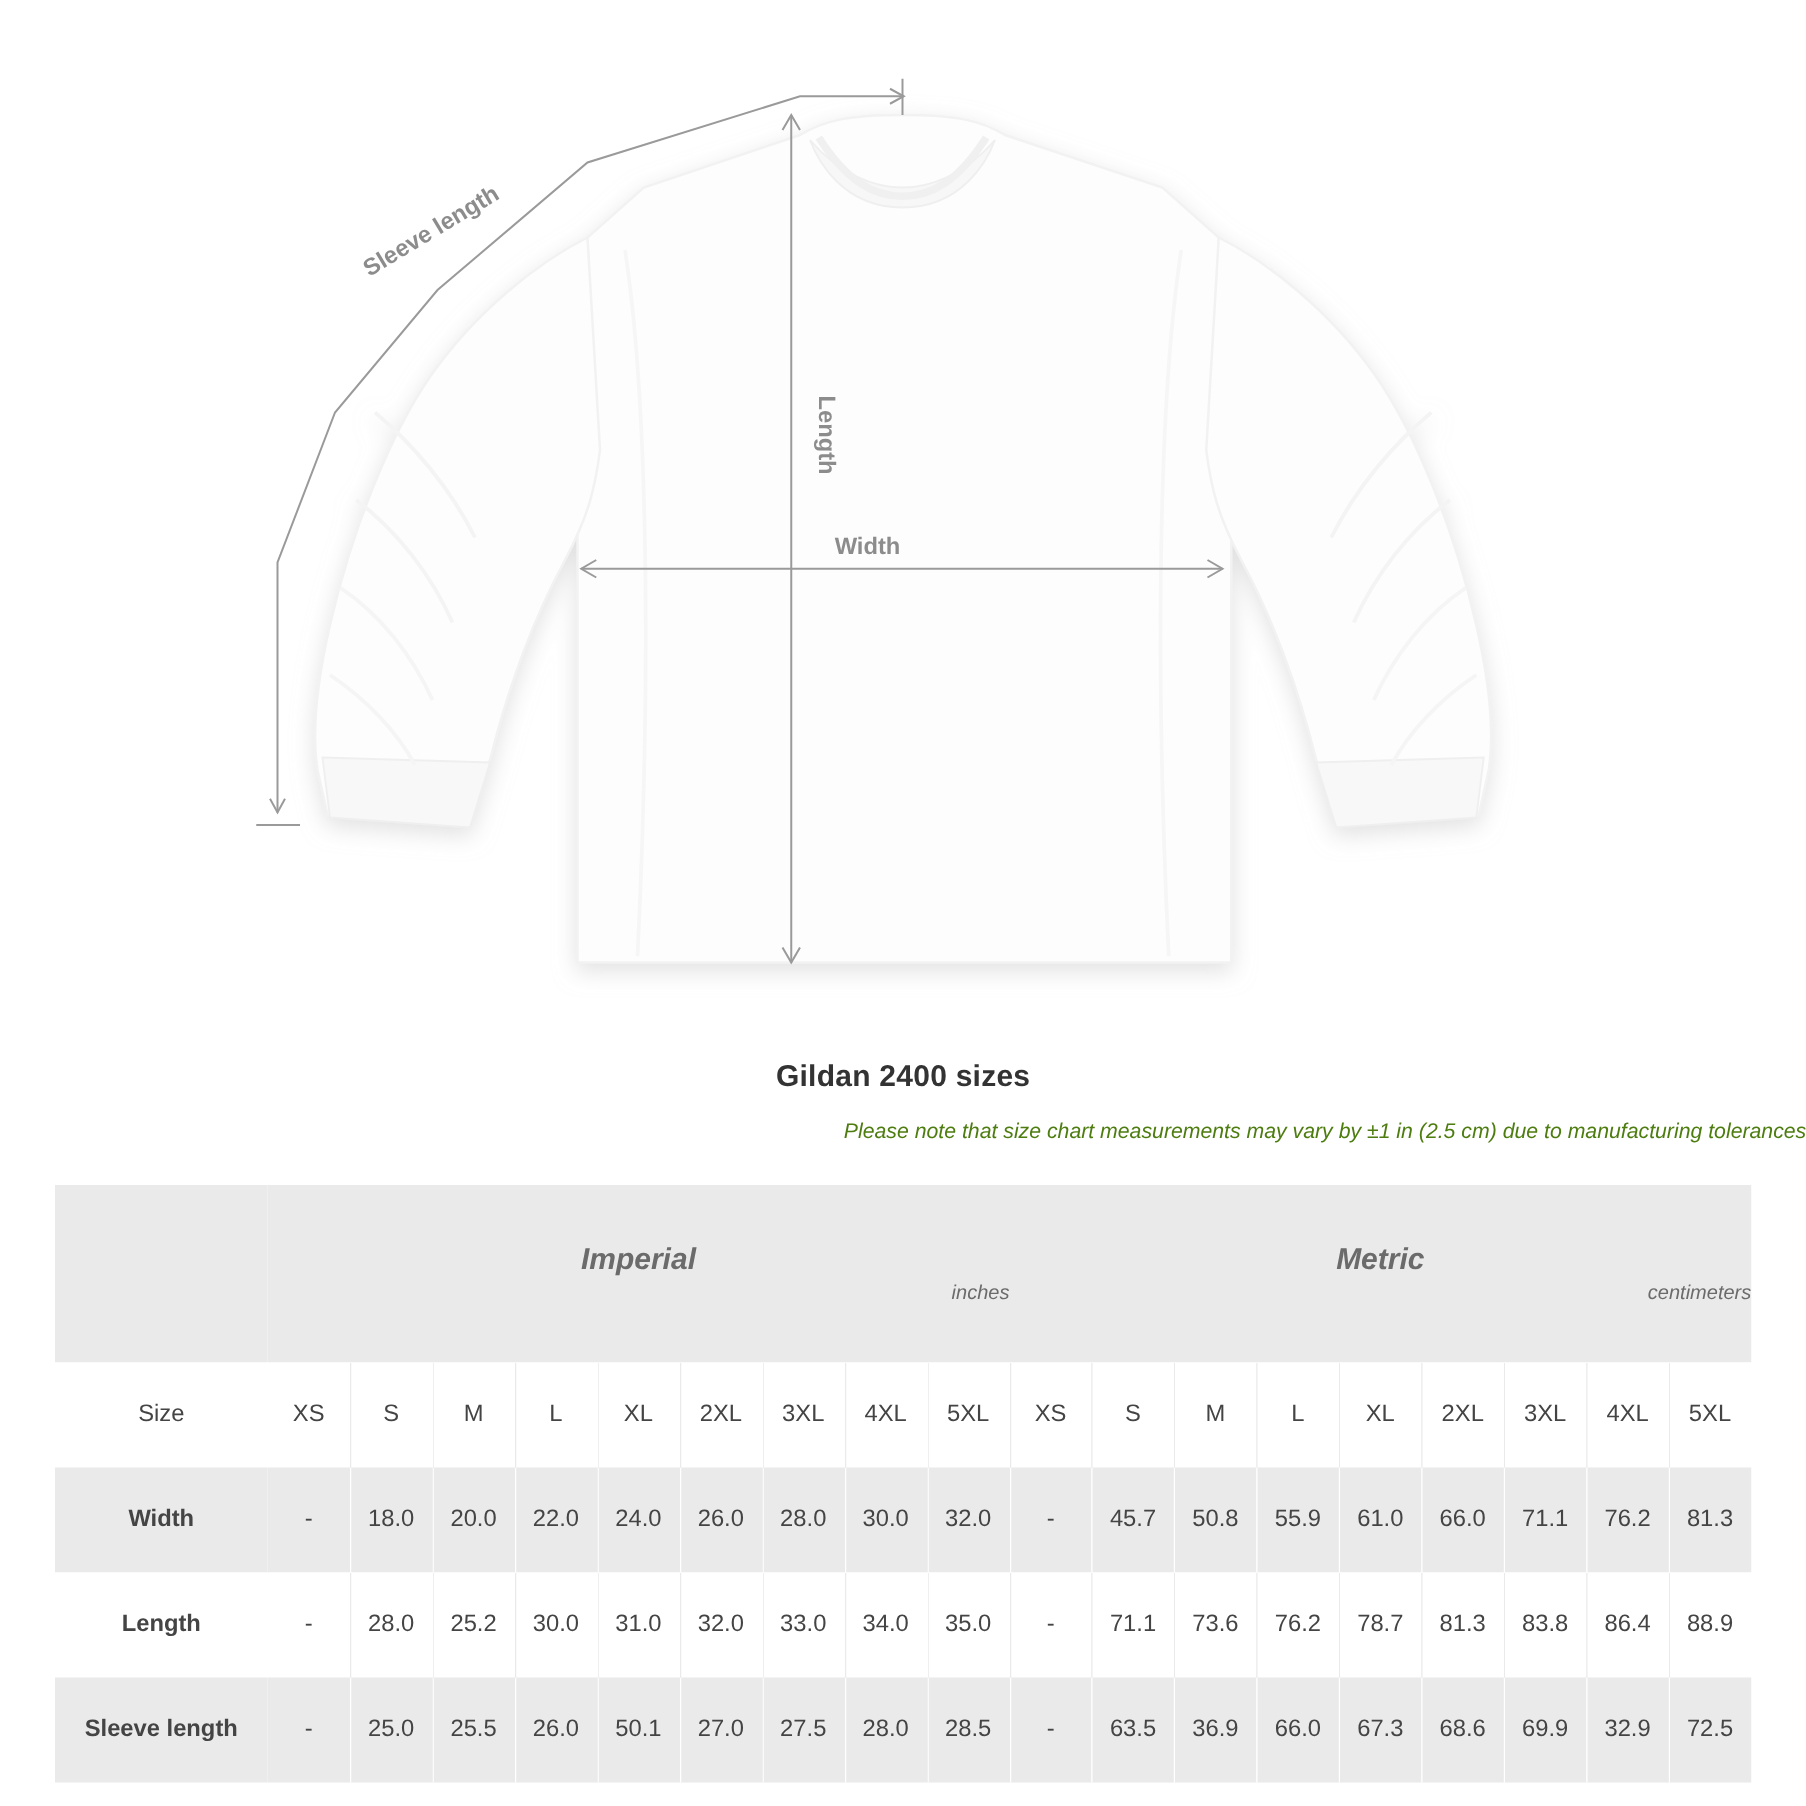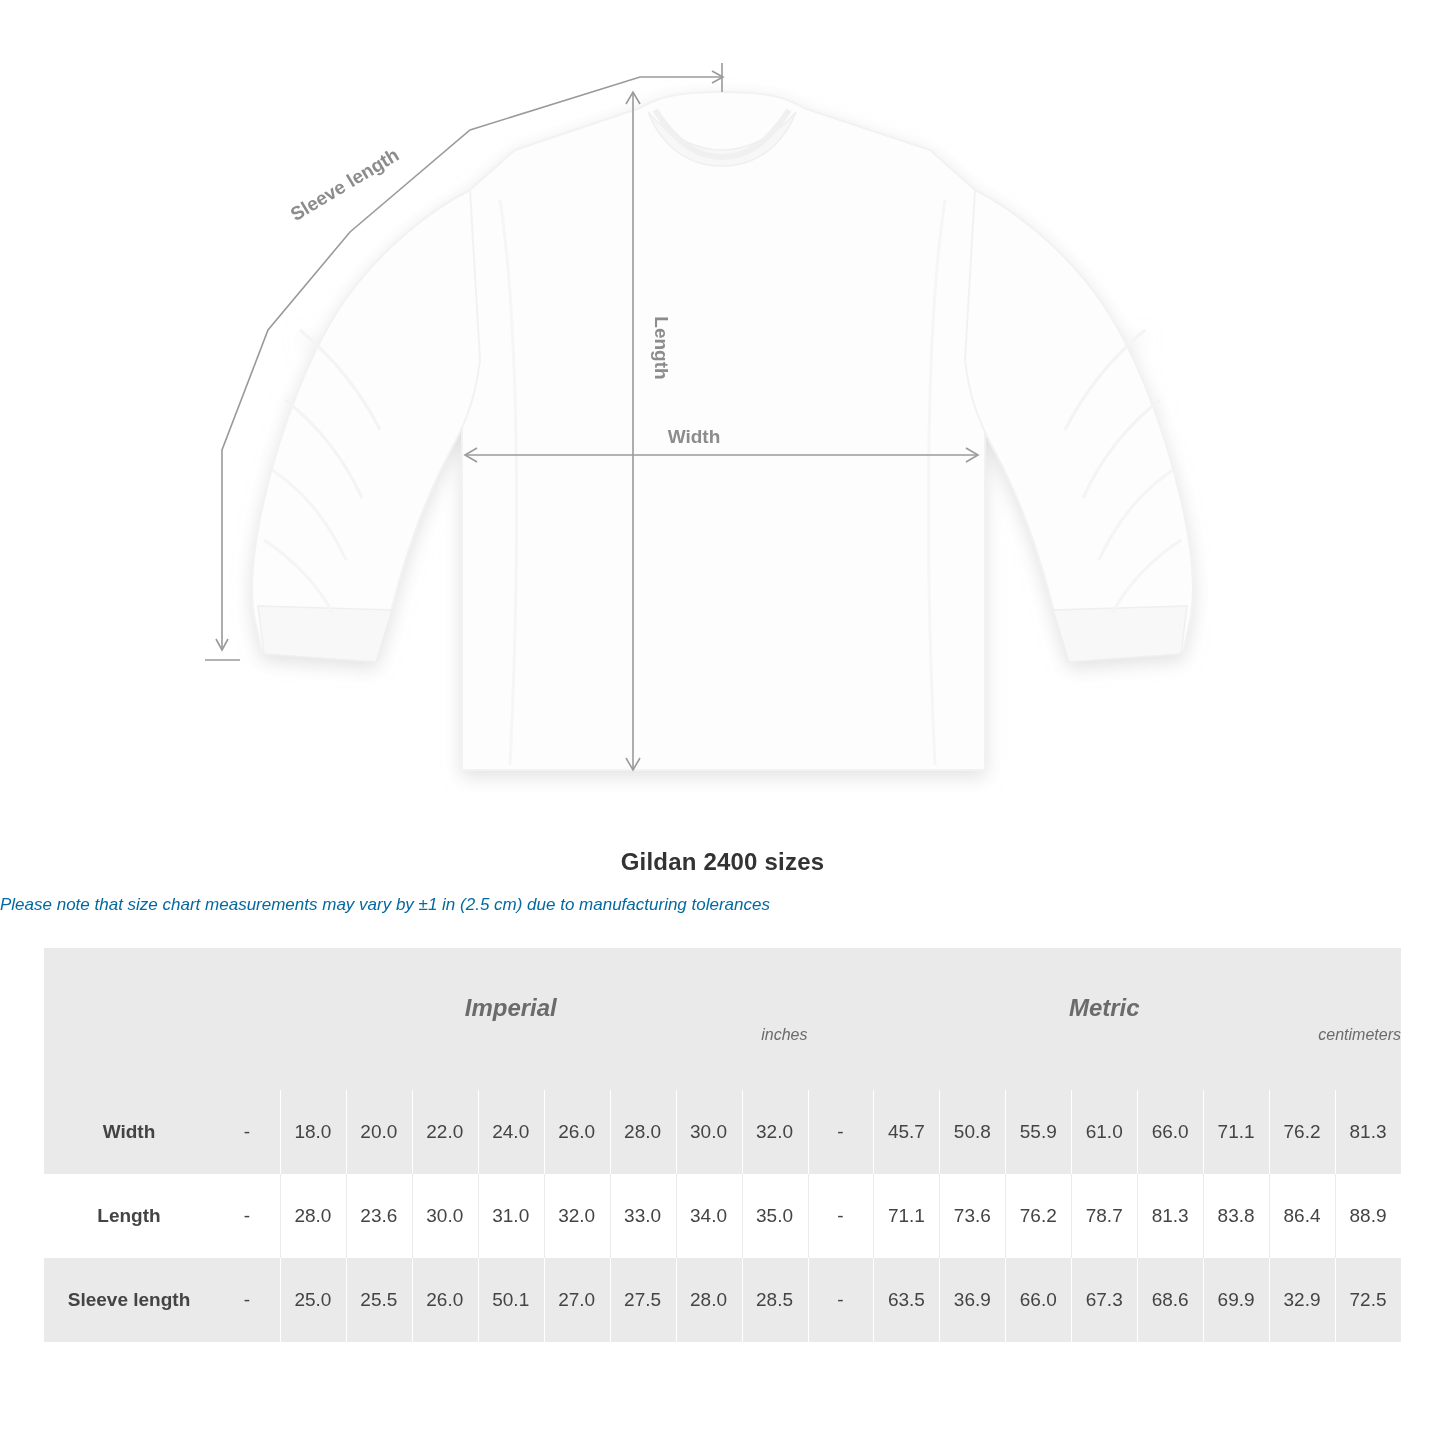--- a/index.html
+++ b/index.html
@@ -38,24 +38,24 @@
     font-size: 24px;
     font-weight: bold;
     color: #333333;
     letter-spacing: 0.2px;
   }
   #chart-note {
     position: absolute;
     top: 895px;
     left: 0;
     width: 1445px;
-    text-align: left;
+    text-align: right;
     font-size: 17px;
     font-style: italic;
-    color: #0369a1;
+    color: #4d7c0f;
   }
 
   
   #size-table-wrap {
     position: absolute;
     top: 948px;
     left: 44px;
     width: 1357px;
   }
   table.size-table {
@@ -247,20 +247,41 @@
         <td></td>
         <td colspan="9">
           <div class="unit-title">Imperial</div>
           <div class="unit-sub">inches</div>
         </td>
         <td colspan="9">
           <div class="unit-title">Metric</div>
           <div class="unit-sub">centimeters</div>
         </td>
       </tr>
+      <tr class="head-row" id="size-head-row">
+        <td class="rowlabel">Size</td>
+      <td>XS</td>
+          <td class="colsep">S</td>
+          <td class="colsep">M</td>
+          <td class="colsep">L</td>
+          <td class="colsep">XL</td>
+          <td class="colsep">2XL</td>
+          <td class="colsep">3XL</td>
+          <td class="colsep">4XL</td>
+          <td class="colsep">5XL</td>
+          <td class="colsep">XS</td>
+          <td class="colsep">S</td>
+          <td class="colsep">M</td>
+          <td class="colsep">L</td>
+          <td class="colsep">XL</td>
+          <td class="colsep">2XL</td>
+          <td class="colsep">3XL</td>
+          <td class="colsep">4XL</td>
+          <td class="colsep">5XL</td>
+        </tr>
     </thead>
     <tbody id="size-table-body">
         <tr class="data-row row-shade">
           <td class="rowlabel">Width</td>
           <td>-</td>
           <td class="colsep">18.0</td>
           <td class="colsep">20.0</td>
           <td class="colsep">22.0</td>
           <td class="colsep">24.0</td>
           <td class="colsep">26.0</td>
@@ -274,21 +295,21 @@
           <td class="colsep">61.0</td>
           <td class="colsep">66.0</td>
           <td class="colsep">71.1</td>
           <td class="colsep">76.2</td>
           <td class="colsep">81.3</td>
         </tr>
         <tr class="data-row row-plain">
           <td class="rowlabel">Length</td>
           <td>-</td>
           <td class="colsep">28.0</td>
-          <td class="colsep">23.6</td>
+          <td class="colsep">25.2</td>
           <td class="colsep">30.0</td>
           <td class="colsep">31.0</td>
           <td class="colsep">32.0</td>
           <td class="colsep">33.0</td>
           <td class="colsep">34.0</td>
           <td class="colsep">35.0</td>
           <td class="colsep">-</td>
           <td class="colsep">71.1</td>
           <td class="colsep">73.6</td>
           <td class="colsep">76.2</td>

